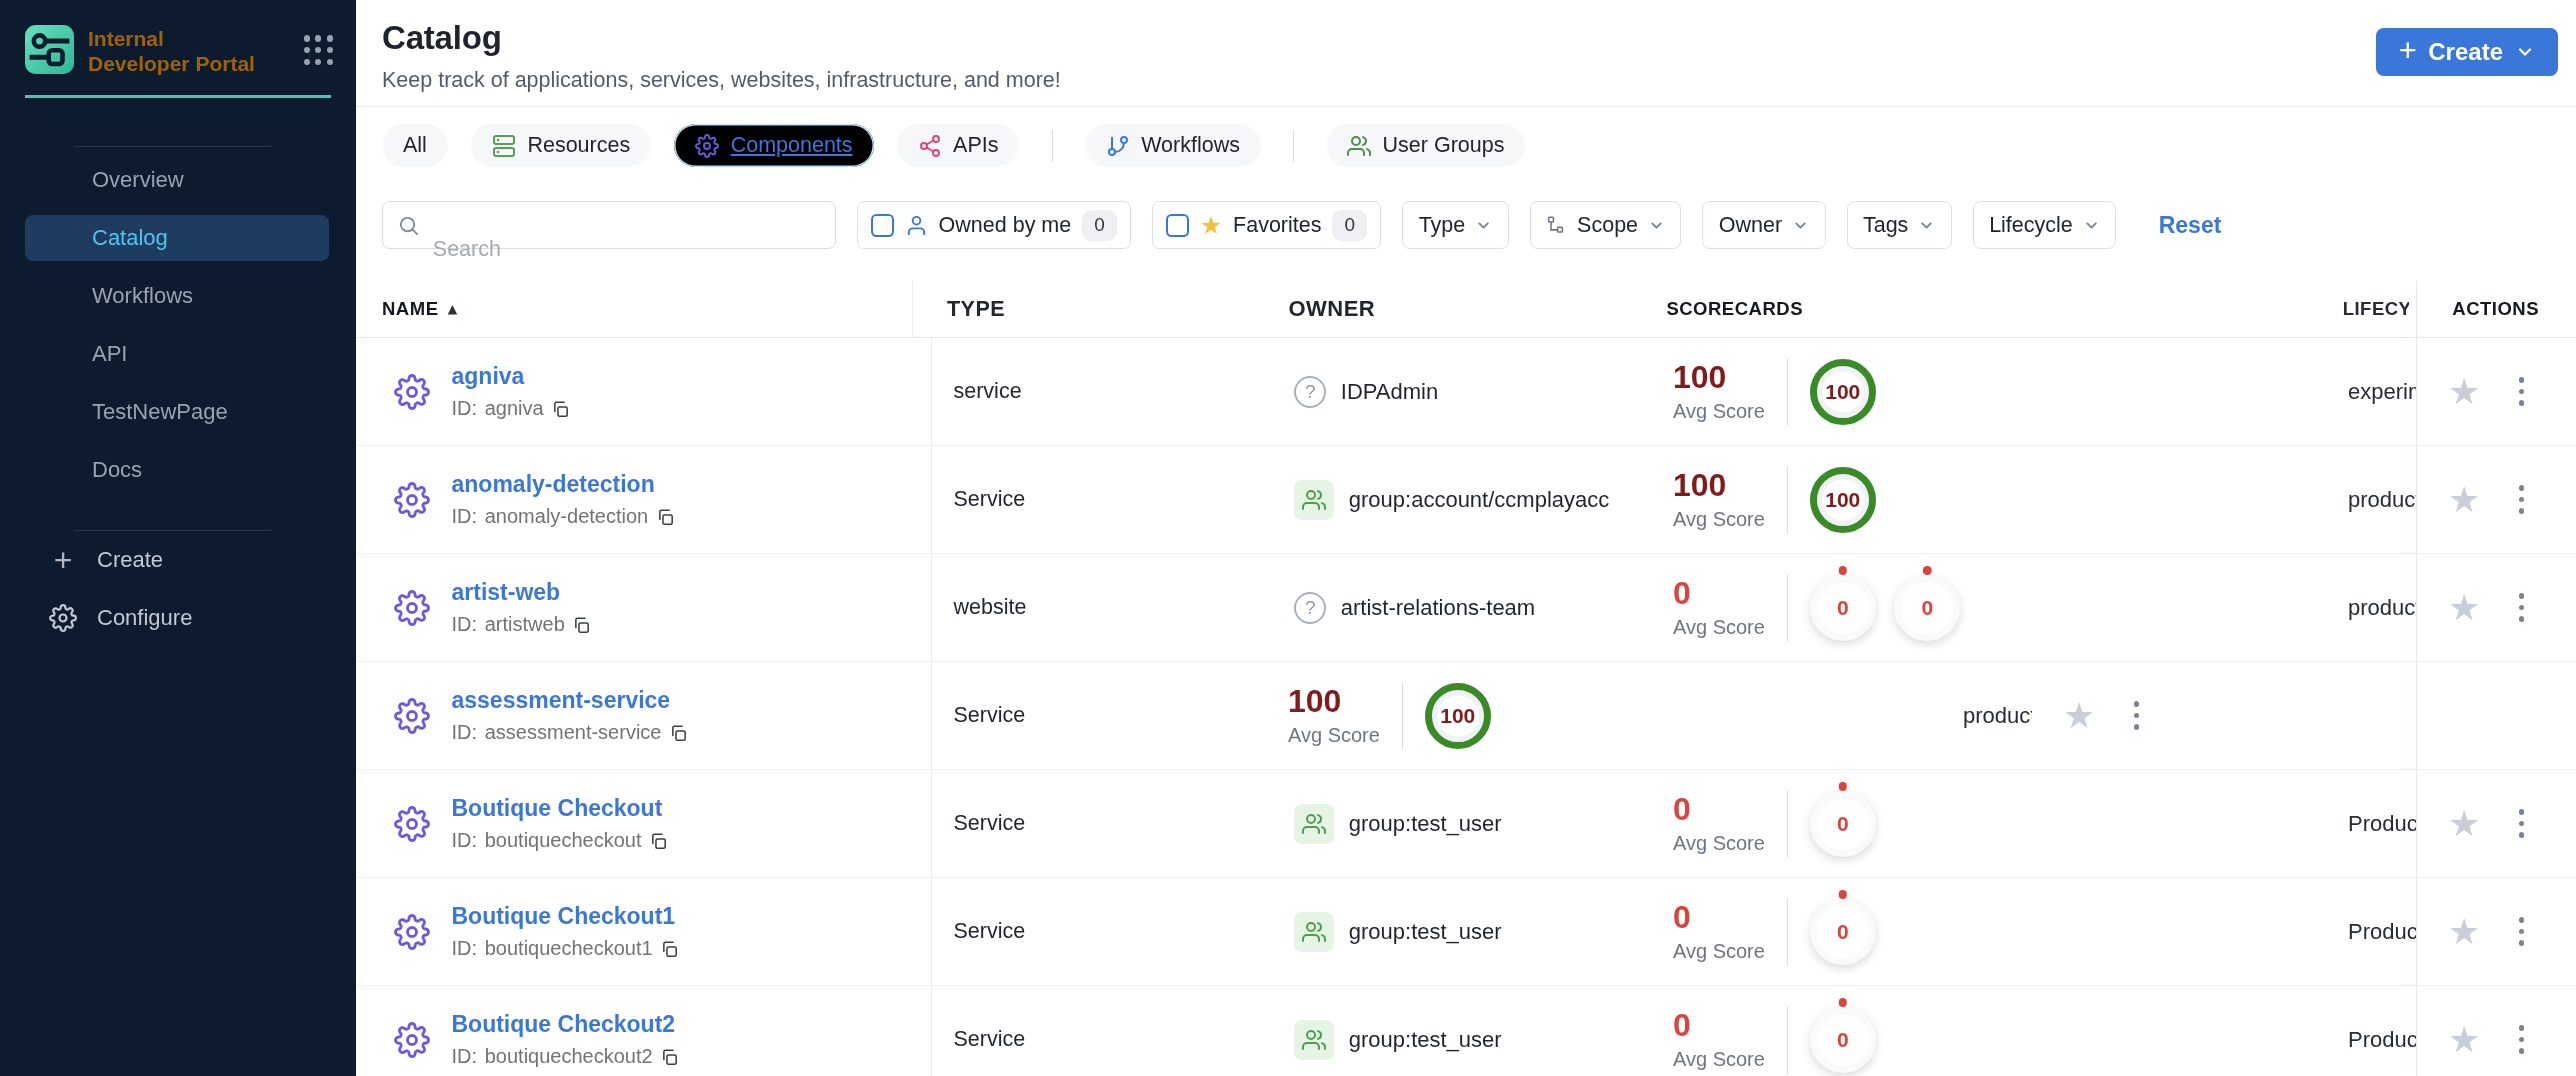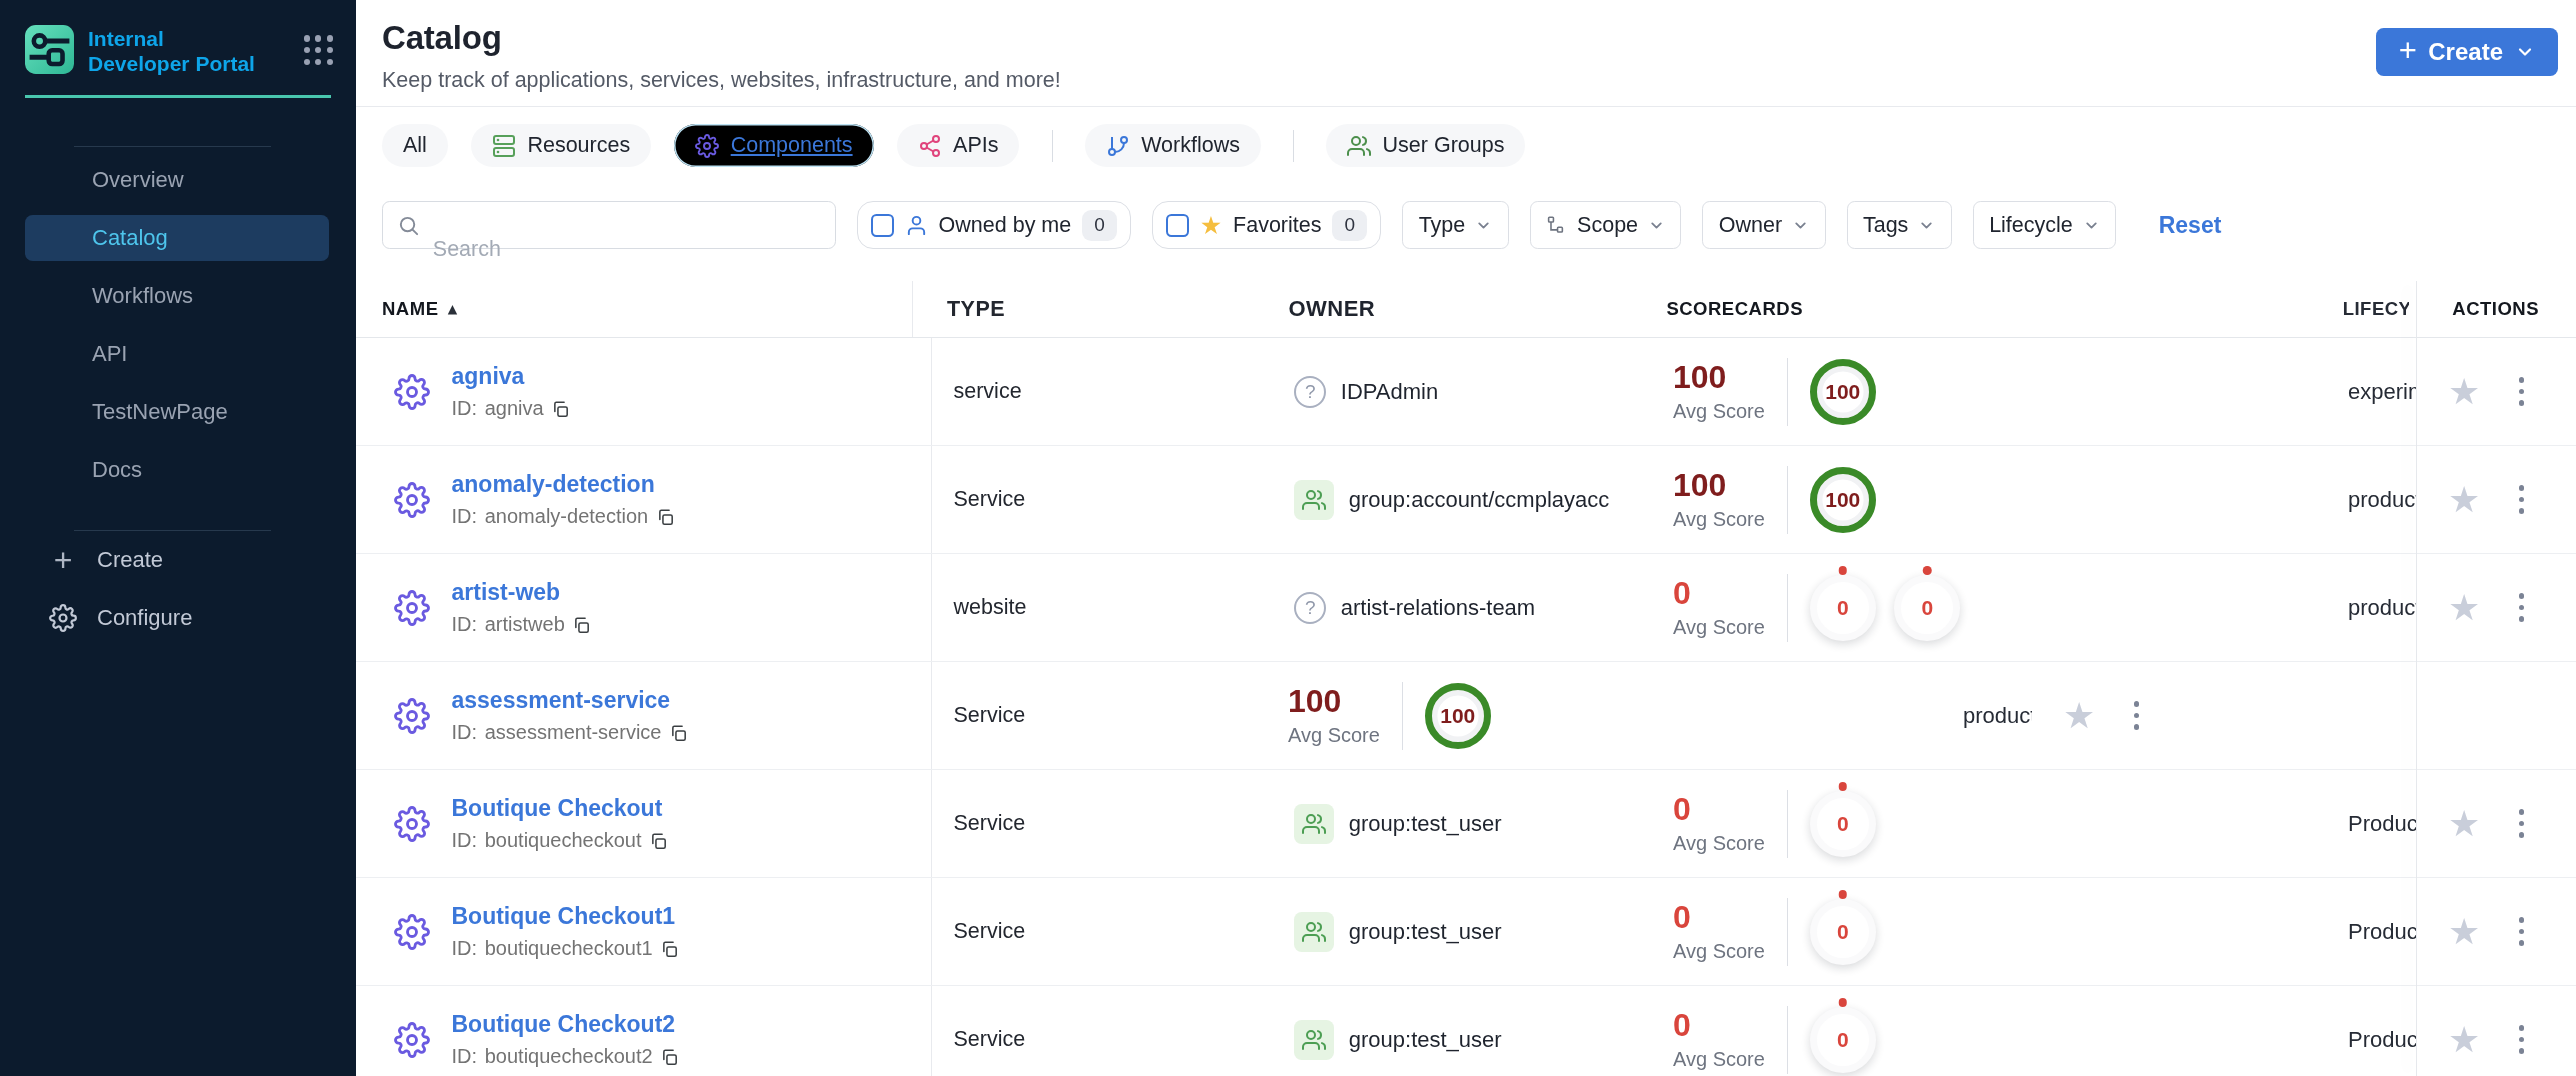--- a/index.html
+++ b/index.html
@@ -9,21 +9,21 @@
     font-family:"Liberation Sans","DejaVu Sans",sans-serif;
     background:#ffffff; color:#1F242E;
   }
   .app { display:flex; width:100%; height:100%; }
 
   
   .sidebar { width:356px; flex:none; background:#0C1B2D; position:relative; }
   .brand { display:flex; align-items:flex-start; padding:24.6px 23px 0 25px; gap:14px; }
   .logo { width:49px; height:49px; border-radius:10.8px; overflow:hidden; flex:none;
           background:linear-gradient(135deg,#66E0BD 0%,#2EB795 100%); }
-  .brand-text { font-size:21px; line-height:25px; font-weight:700; color:#0ea5e9; width:175px; padding-top:1.5px; }
+  .brand-text { font-size:21px; line-height:25px; font-weight:700; color:#a16207; width:175px; padding-top:1.5px; }
   .grid-icon { margin-left:auto; margin-top:10.8px; display:grid; grid-template-columns:repeat(3,6.2px); gap:5.4px; cursor:pointer; }
   .grid-icon i { width:6.2px; height:6.2px; border-radius:50%; background:#99A1B3; }
   .brand-underline { height:3.1px; width:306px; margin:18.5px 0 0 24.6px; background:#49C7AE; }
   .nav-divider { height:0.8px; width:197px; background:#27394D; margin:48px 0 0 74px; }
   .nav { margin-top:4.6px; }
   .nav-item { height:58px; display:flex; align-items:center; padding-left:92px;
               font-size:22px; color:#9AA3B2; cursor:pointer; }
   .nav-item.active { height:46px; margin:6.2px 27px 6.2px 25px; padding-left:67px;
               background:#1D3C60; border-radius:7.7px; color:#4EC5EC; }
   .nav-divider.bottom { margin-top:31px; }
@@ -54,21 +54,21 @@
   .tab svg { width:24px; height:24px; }
   .tab-divider { width:0.8px; height:32px; background:#D9DDE3; margin:0 9.2px; }
 
   
   .filters-row { margin:34px 0 0 26px; height:48px; display:flex; align-items:center; gap:21px; flex:none; }
   .search-box { width:454px; height:48px; border:1.5px solid #D8DCE2; border-radius:7.7px;
                 display:flex; align-items:center; gap:10.8px; padding:0 14px; background:#fff; }
   .search-box svg { width:23px; height:23px; color:#848B98; flex:none; }
   .search-box input { flex:1; min-width:0; border:none; outline:none; font-size:21.5px; color:#20252F; font-family:inherit; background:transparent;margin-top:48px; }
   .search-box input::placeholder { color:#A3AAB5; }
-  .check-pill { height:48px; border:1.5px solid #DCDFE5; border-radius:16px; background:#fff;
+  .check-pill { height:48px; border:1.5px solid #DCDFE5; border-radius:7px; background:#fff;
                 display:flex; align-items:center; gap:10.8px; padding:0 13px; font-size:21.5px; color:#20252F; }
   .checkbox { width:23px; height:23px; border:2.3px solid #3B77D9; border-radius:5.4px; background:#fff; cursor:pointer; flex:none; }
   .check-pill svg { width:23px; height:23px; }
   .count-badge { min-width:35px; height:31px; padding:0 9.2px; border-radius:9.2px; background:#EDEFF3;
                  display:flex; align-items:center; justify-content:center; font-size:19px; color:#2F3440; }
   .glyph-star { font-family:"DejaVu Sans",sans-serif; font-size:25px; line-height:1; color:#F5BE3F; }
   .dropdown { height:48px; border:1.5px solid #DCDFE5; border-radius:7.7px; background:#fff; cursor:pointer;
               display:flex; align-items:center; gap:10px; padding:0 15.4px; font-size:21.5px; color:#20252F; white-space:nowrap; }
   .dropdown svg.chev { width:17px; height:17px; color:#7A8190; }
   .dropdown svg.scope-ic { width:21px; height:21px; color:#6E7480; }

